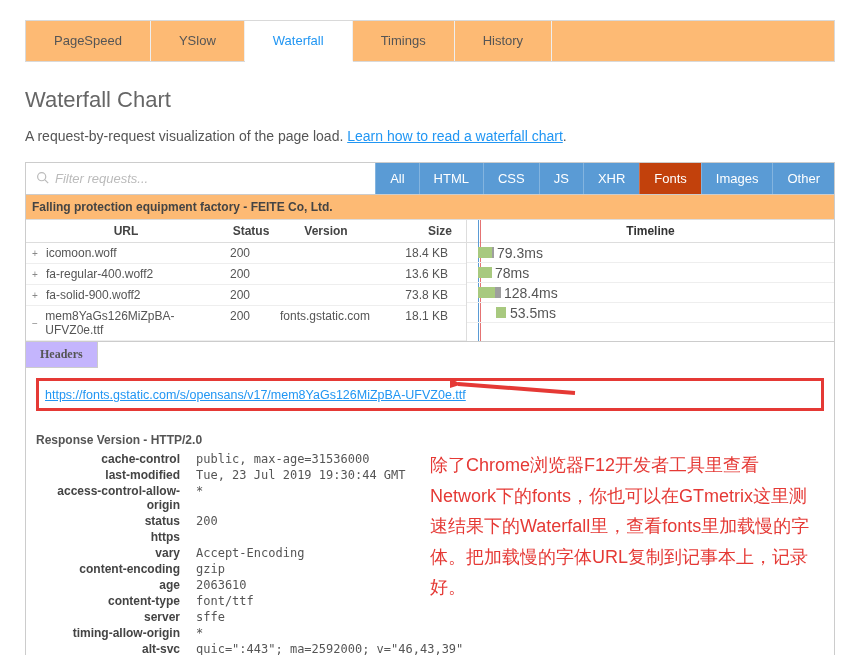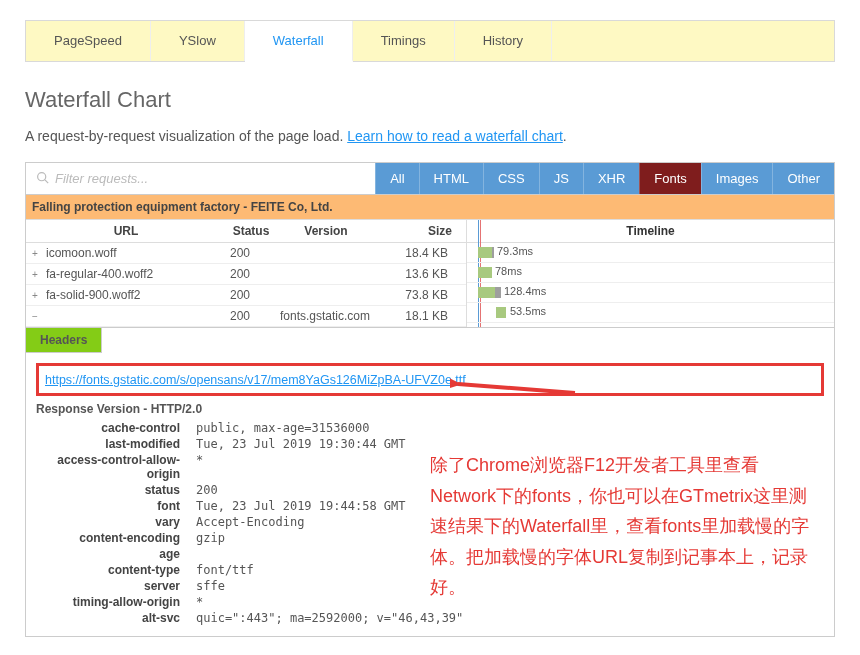--- a/index.html
+++ b/index.html
@@ -1,30 +1,30 @@
 <!DOCTYPE html>
 <html><head>
 <meta charset="utf-8">
 <style>
 * { box-sizing: border-box; margin: 0; padding: 0; }
 body { font-family: -apple-system, BlinkMacSystemFont, "Segoe UI", Arial, sans-serif; font-size: 13px; color: #333; background: #fff; width: 860px; }
-.tabs-bar { display: flex; border: 1px solid #d9d9d9; margin: 20px 25px 0 25px; background: #fef9c3; }
+.tabs-bar { display: flex; border: 1px solid #d9d9d9; margin: 20px 25px 0 25px; background: #fdba74; }
 .tab { padding: 12px 28px; color: #555; cursor: pointer; border-right: 1px solid #eee; }
 .tab.active { background: #fff; color: #2196f3; border-bottom: 2px solid #fff; margin-bottom: -1px; }
 .section-title { font-size: 22px; font-weight: 300; color: #666; margin: 25px 25px 15px 25px; }
 .desc { margin: 0 25px 18px 25px; color: #555; font-size: 14px; }
 .link { color: #2196f3; text-decoration: underline; cursor: pointer; }
 .filter-bar { display: flex; margin: 0 25px; border: 1px solid #ccc; }
 .filter-input-wrap { flex: 1; display: flex; align-items: center; padding: 6px 10px; color: #aaa; }
 .search-icon { margin-right: 6px; }
 .filter-input { border: none; outline: none; font-size: 13px; flex: 1; color: #666; }
 .filter-input::placeholder { color: #bbb; font-style: italic; }
 .filter-btns { display: flex; }
 .fbtn { background: #5a9bd5; color: #fff; padding: 8px 14px; border-left: 1px solid rgba(255,255,255,0.25); cursor: pointer; font-size: 13px; }
-.fbtn.sel { background: #7f1d1d; }
+.fbtn.sel { background: #c2410c; }
 .panel { margin: 0 25px; border: 1px solid #ccc; border-top: none; }
 .page-name { font-weight: bold; color: #444; padding: 5px 6px; font-size: 12px; background: #fdba74; border-bottom: 1px solid #ddd; }
 .table-area { display: flex; }
 .left-cols { width: 440px; }
 .timeline-col { flex: 1; position: relative; border-left: 1px solid #ddd; }
 .th-row { display: flex; font-weight: bold; color: #444; border-bottom: 1px solid #ddd; font-size: 12px; text-align: center; }
 .th-url { width: 200px; padding: 4px 6px; }
 .th-status { width: 50px; padding: 4px; }
 .th-domain { width: 100px; padding: 4px; }
 .th-size { width: 80px; padding: 4px; text-align: right; }
@@ -33,27 +33,27 @@
 .data-row { display: flex; border-bottom: 1px solid #eee; font-size: 12px; color: #555; }
 .cell-url { width: 200px; padding: 3px 6px; display: flex; align-items: center; gap: 4px; }
 .exp { color: #888; font-size: 10px; width: 10px; display: inline-block; cursor: pointer; }
 .cell-status { width: 50px; padding: 3px 4px; text-align: left; }
 .cell-domain { width: 100px; padding: 3px 4px; }
 .cell-size { width: 80px; padding: 3px 8px; text-align: right; }
 .tl-row { height: 20px; position: relative; border-bottom: 1px solid #eee; }
 .bar { position: absolute; top: 4px; height: 11px; }
 .bar.wait { background: #a8c97f; }
 .bar.recv { background: #9e9e9e; }
-.bar-label { position: absolute; top: 2px; font-size: 11px; color: #555; }
+.bar-label { position: absolute; top: 2px; font-size: 14px; color: #555; }
 .tl-guide { position: absolute; top: 0; bottom: 0; width: 1px; background: #5a9bd5; }
 .headers-tab { border-top: 1px solid #ccc; }
-.headers-label { display: inline-block; padding: 5px 14px; border: 1px solid #ccc; border-top: none; border-left: none; font-weight: bold; color: #555; font-size: 12px; background: #84cc16; }
+.headers-label { display: inline-block; padding: 5px 14px; border: 1px solid #ccc; border-top: none; border-left: none; font-weight: bold; color: #555; font-size: 12px; background: #c4b5fd; font-family: Liberation Serif, serif; }
 .url-box { margin: 10px 10px 6px 10px; padding: 6px; border: 3px solid #e53935; }
 .url-box a { color: #2196f3; text-decoration: underline; font-size: 12.5px; }
-.resp-ver { margin: 6px 10px 4px 10px; font-weight: bold; color: #555; font-size: 12px; }
+.resp-ver { margin: 22px 10px 4px 10px; font-weight: bold; color: #555; font-size: 12px; }
 .hdr-list { margin: 2px 10px 10px 10px; }
 .hdr-row { display: flex; padding: 1px 0; }
 .hdr-name { width: 160px; text-align: right; font-weight: bold; color: #444; font-size: 12px; padding-right: 16px; }
 .hdr-val { flex: 1; font-family: Consolas, monospace; font-size: 12px; color: #555; }
 .annotation { position: absolute; left: 430px; top: 430px; width: 395px; font-family: "Microsoft YaHei", sans-serif; font-size: 18px; line-height: 1.7; color: #e53935; }
 .arrow { position: absolute; left: 450px; top: 358px; color: #e53935; }
 .container { position: relative; }
 </style>
 </head>
 <body>
@@ -131,20 +131,21 @@
                 <span class="exp">+</span>
                 <span>fa-solid-900.woff2</span>
               </div>
               <div class="cell-status">200</div>
               <div class="cell-domain"></div>
               <div class="cell-size">73.8 KB</div>
             </div>
             <div class="data-row">
               <div class="cell-url">
                 <span class="exp">−</span>
+                <span>mem8YaGs126MiZpBA-UFVZ0e.ttf</span>
               </div>
               <div class="cell-status">200</div>
               <div class="cell-domain">fonts.gstatic.com</div>
               <div class="cell-size">18.1 KB</div>
             </div>
           </div>
     </div>
     <div class="timeline-col">
       <div class="th-timeline tl-header">Timeline</div>
       <div class="tl-guide" style="left:11px"></div>
@@ -189,33 +190,33 @@
           </div>
           <div class="hdr-row">
             <div class="hdr-name">access-control-allow-origin</div>
             <div class="hdr-val">*</div>
           </div>
           <div class="hdr-row">
             <div class="hdr-name">status</div>
             <div class="hdr-val">200</div>
           </div>
           <div class="hdr-row">
-            <div class="hdr-name">font</div>
-            <div class="hdr-val">Tue, 23 Jul 2019 19:44:58 GMT</div>
+            <div class="hdr-name">https</div>
           </div>
           <div class="hdr-row">
             <div class="hdr-name">vary</div>
             <div class="hdr-val">Accept-Encoding</div>
           </div>
           <div class="hdr-row">
             <div class="hdr-name">content-encoding</div>
             <div class="hdr-val">gzip</div>
           </div>
           <div class="hdr-row">
             <div class="hdr-name">age</div>
+            <div class="hdr-val">2063610</div>
           </div>
           <div class="hdr-row">
             <div class="hdr-name">content-type</div>
             <div class="hdr-val">font/ttf</div>
           </div>
           <div class="hdr-row">
             <div class="hdr-name">server</div>
             <div class="hdr-val">sffe</div>
           </div>
           <div class="hdr-row">

